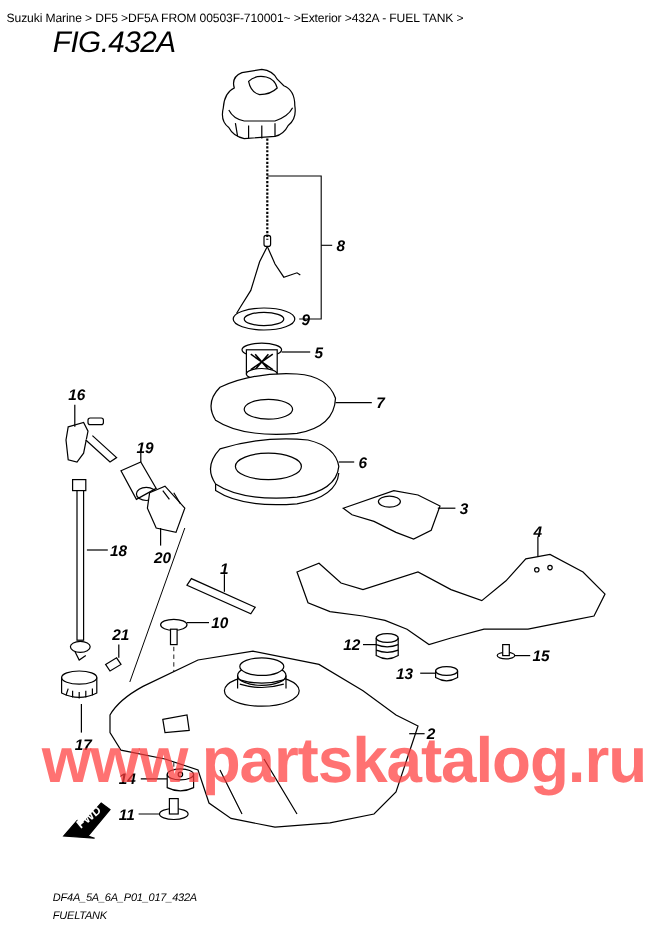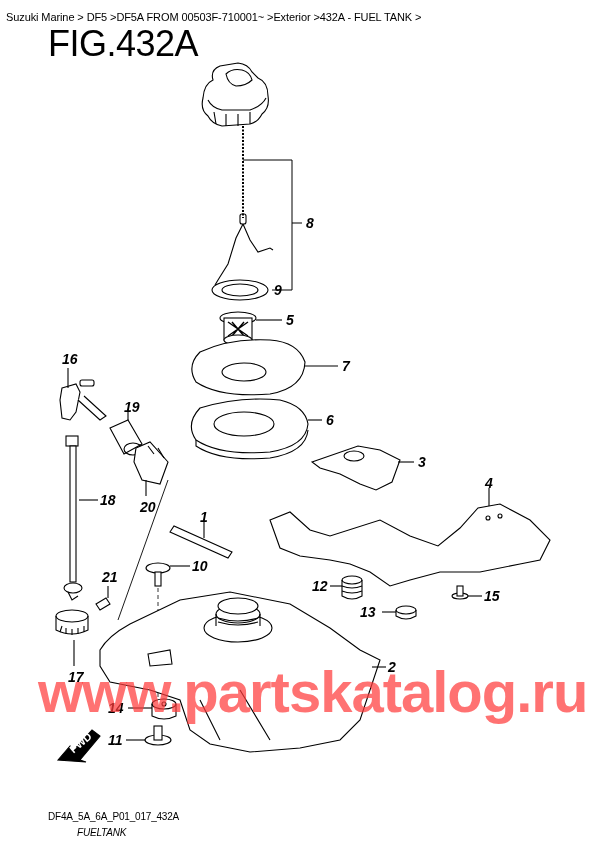--- a/index.html
+++ b/index.html
@@ -1,23 +1,23 @@
 <!DOCTYPE html>
 <html><head>
 <meta charset="utf-8">
 <style>
   html, body { margin:0; padding:0; background:#ffffff; }
   body { width:600px; height:848px; position:relative; overflow:hidden; font-family:"Liberation Sans", sans-serif; color:#000; }
   .breadcrumb { position:absolute; left:6px; top:11px; font-size:11px; white-space:nowrap; letter-spacing:-0.1px; }
   .breadcrumb span { cursor:pointer; }
-  .fig-title { position:absolute; left:48px; top:23px; font-size:36px; letter-spacing:-0.5px; font-family:"Liberation Sans", sans-serif; }
+  .fig-title { position:absolute; left:48px; top:23px; font-size:27px; font-style:italic; letter-spacing:-0.5px; font-family:"Liberation Sans", sans-serif; }
   svg.diagram { position:absolute; left:0; top:0; }
   .callout { font-family:"Liberation Sans", sans-serif; font-style:italic; font-weight:bold; font-size:14px; fill:#000; }
-  .footer-code { position:absolute; left:48px; top:811px; font-size:10px; letter-spacing:-0.2px; }
-  .footer-name { position:absolute; left:48px; top:827px; font-size:10px; font-style:italic; letter-spacing:-0.2px;margin-left:29px; }
+  .footer-code { position:absolute; left:48px; top:811px; font-size:10px; font-style:italic; letter-spacing:-0.2px; }
+  .footer-name { position:absolute; left:48px; top:827px; font-size:10px; font-style:italic; letter-spacing:-0.2px; }
   .watermark { position:absolute; left:38px; top:658px; font-size:58px; font-weight:bold; color:rgba(255,60,60,0.72); letter-spacing:-1px; white-space:nowrap; font-family:"Liberation Sans", sans-serif; pointer-events:none; }
   .fwd-label { font-family:"Liberation Sans", sans-serif; font-size:11px; font-weight:bold; fill:#fff; }
 </style>
 </head>
 <body>
 
 <div class="breadcrumb">
   <span>Suzuki Marine &gt; DF5 &gt;DF5A FROM 00503F-710001~ &gt;Exterior &gt;432A - FUEL TANK &gt;</span>
 </div>
 

